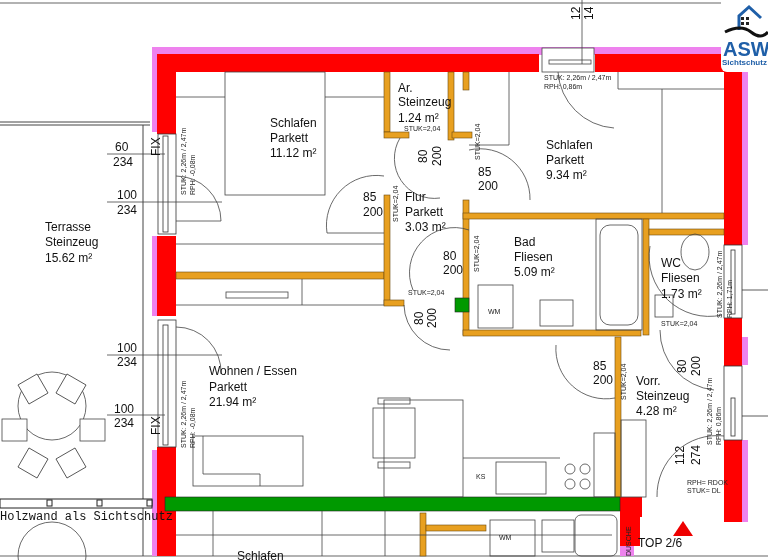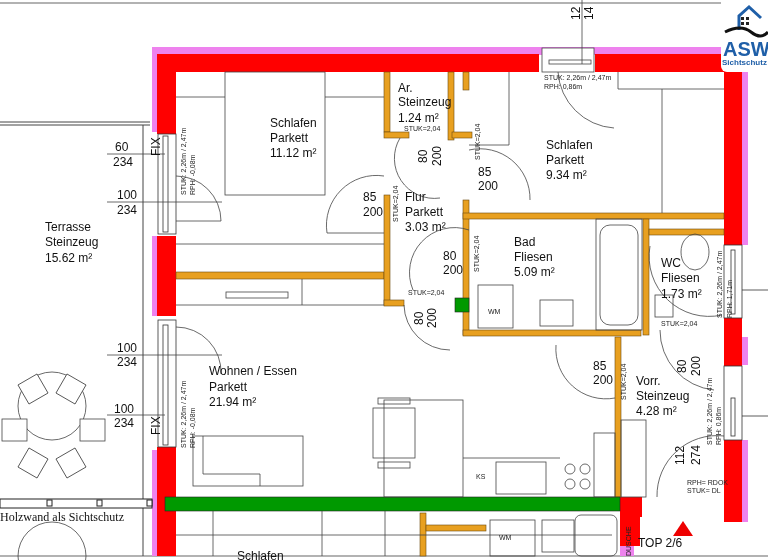--- a/index.html
+++ b/index.html
@@ -6,21 +6,21 @@
   body{width:768px;height:560px;overflow:hidden;position:relative;font-family:"Liberation Sans",sans-serif;}
   svg{position:absolute;left:0;top:0;}
   .lbl{font-family:"Liberation Sans",sans-serif;fill:#111;}
   .rm{font-size:12px;}
   .dim{font-size:12px;}
   .tiny{font-size:7px;fill:#222;}
   .logo{position:absolute;left:721px;top:0;width:47px;height:72px;background:#fff;border-radius:0 0 0 6px;}
   .logo-asw{position:absolute;left:2px;top:38px;font-size:20px;font-weight:bold;color:#1f5fa8;letter-spacing:0px;font-family:"Liberation Sans",sans-serif;}
   .logo-sub{position:absolute;left:1px;top:58px;font-size:8px;font-weight:bold;color:#1f5fa8;font-family:"Liberation Sans",sans-serif;}
   .top-label{position:absolute;left:638px;top:536px;font-size:12px;color:#111;font-family:"Liberation Sans",sans-serif;}
-  .holz{position:absolute;left:0;top:510px;font-size:12px;color:#111;font-family:Liberation Serif, serif;}
+  .holz{position:absolute;left:0;top:510px;font-size:12px;color:#111;font-family:Liberation Mono, monospace;}
 </style>
 </head>
 <body>
 
 <svg width="768" height="560" viewBox="0 0 768 560" xmlns="http://www.w3.org/2000/svg">
 
   <line x1="0" y1="3" x2="768" y2="3" stroke="#999" stroke-width="1.5"></line>
   <line x1="0" y1="556" x2="768" y2="556" stroke="#999" stroke-width="1.5"></line>
 
   <g fill="none" stroke="#444" stroke-width="1">

